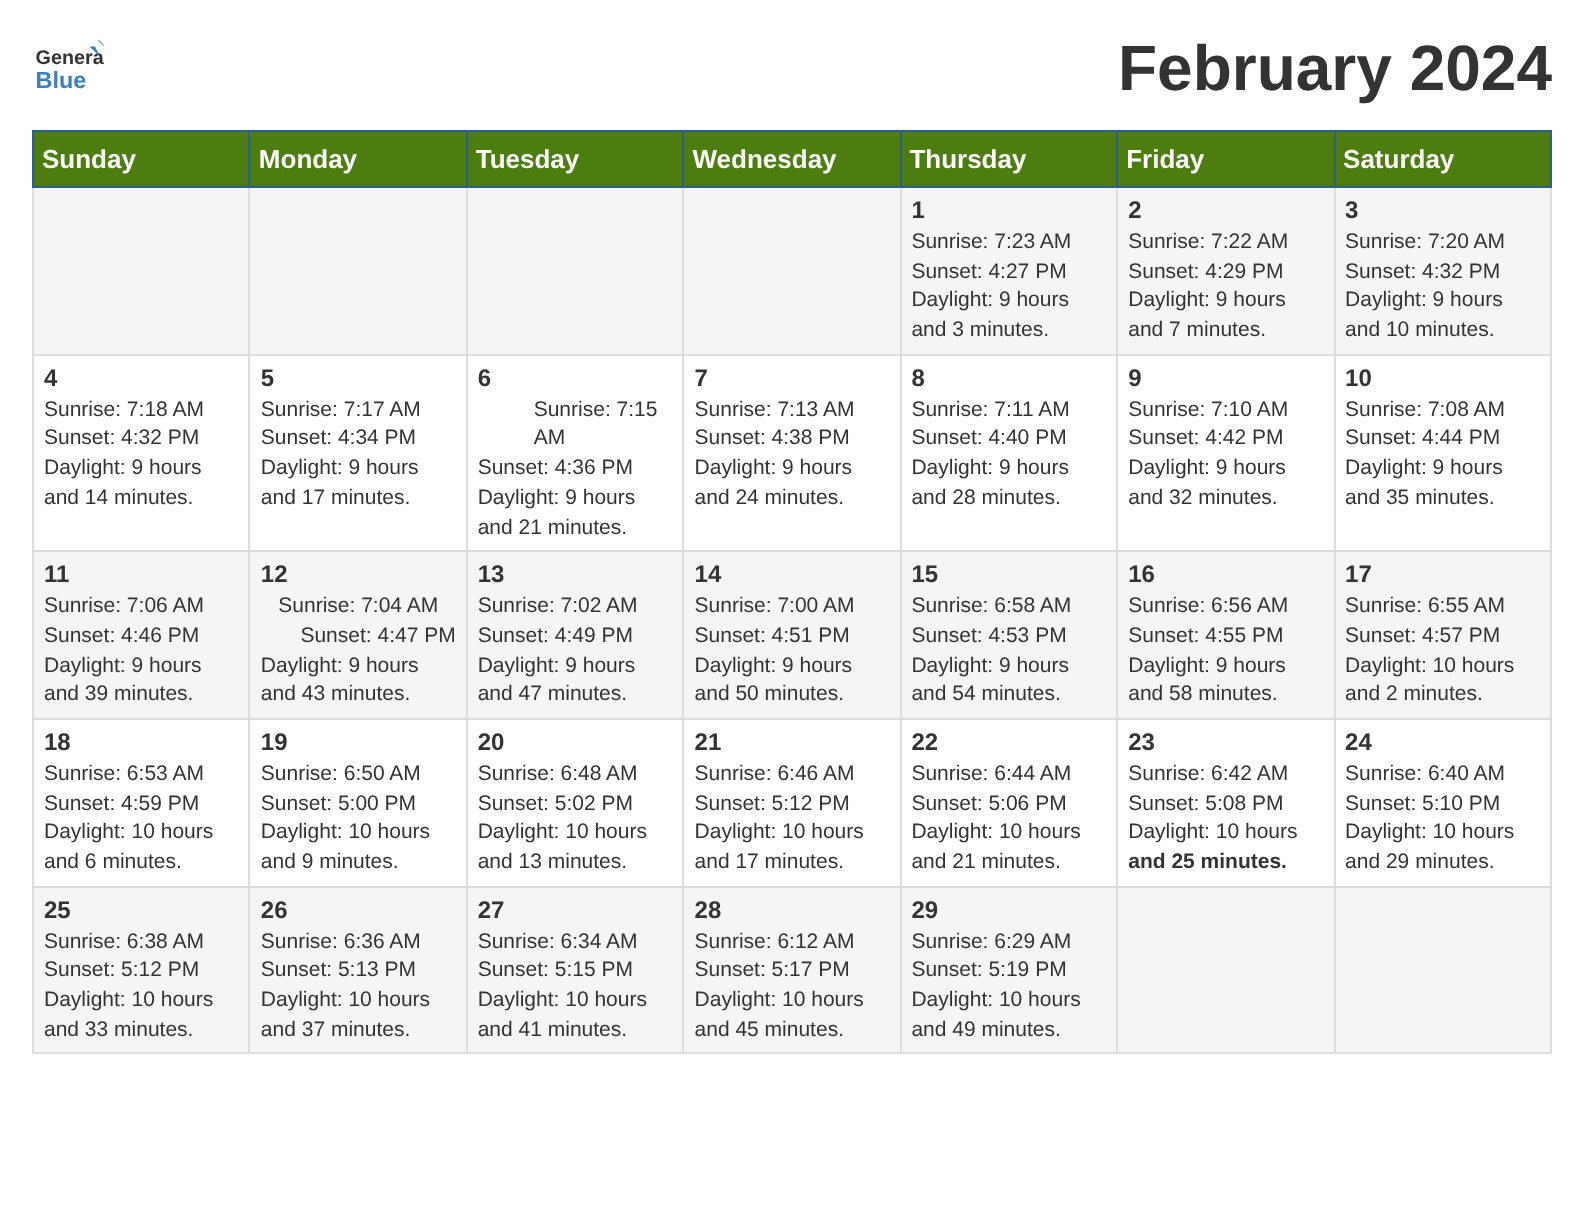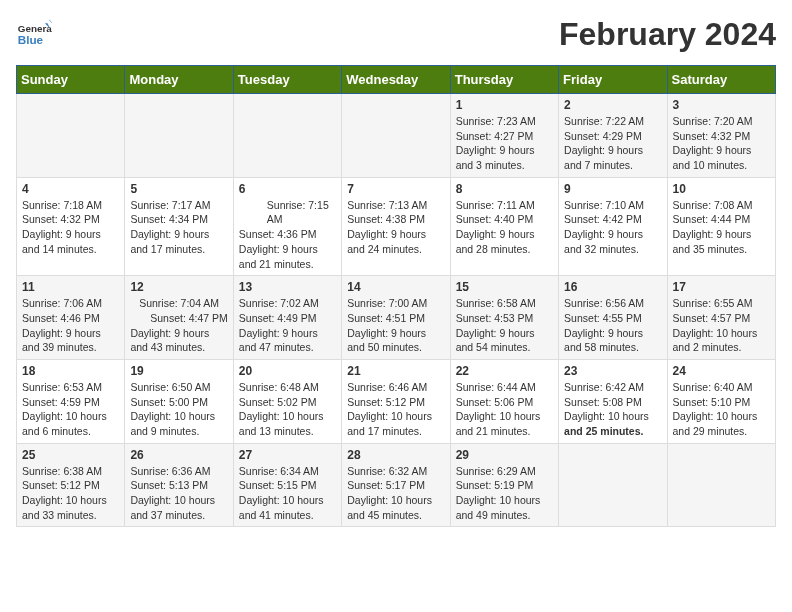--- a/index.html
+++ b/index.html
@@ -305,21 +305,21 @@
         </td>
         <td>
           <span class="day-number">27</span>
           <span style="display: block; line-height: 1.4;">Sunrise: 6:34 AM</span>
           <span style="display: block; line-height: 1.4;">Sunset: 5:15 PM</span>
           <span style="display: block; line-height: 1.4;">Daylight: 10 hours</span>
           <span style="display: block; line-height: 1.4;">and 41 minutes.</span>
         </td>
         <td>
           <span class="day-number">28</span>
-          <span style="display: block; line-height: 1.4;">Sunrise: 6:32 AM</span>
+          <span style="display: block; line-height: 1.4;">Sunrise: 6:12 AM</span>
           <span style="display: block; line-height: 1.4;">Sunset: 5:17 PM</span>
           <span style="display: block; line-height: 1.4;">Daylight: 10 hours</span>
           <span style="display: block; line-height: 1.4;">and 45 minutes.</span>
         </td>
         <td>
           <span class="day-number">29</span>
           <span style="display: block; line-height: 1.4;">Sunrise: 6:29 AM</span>
           <span style="display: block; line-height: 1.4;">Sunset: 5:19 PM</span>
           <span style="display: block; line-height: 1.4;">Daylight: 10 hours</span>
           <span style="display: block; line-height: 1.4;">and 49 minutes.</span>

